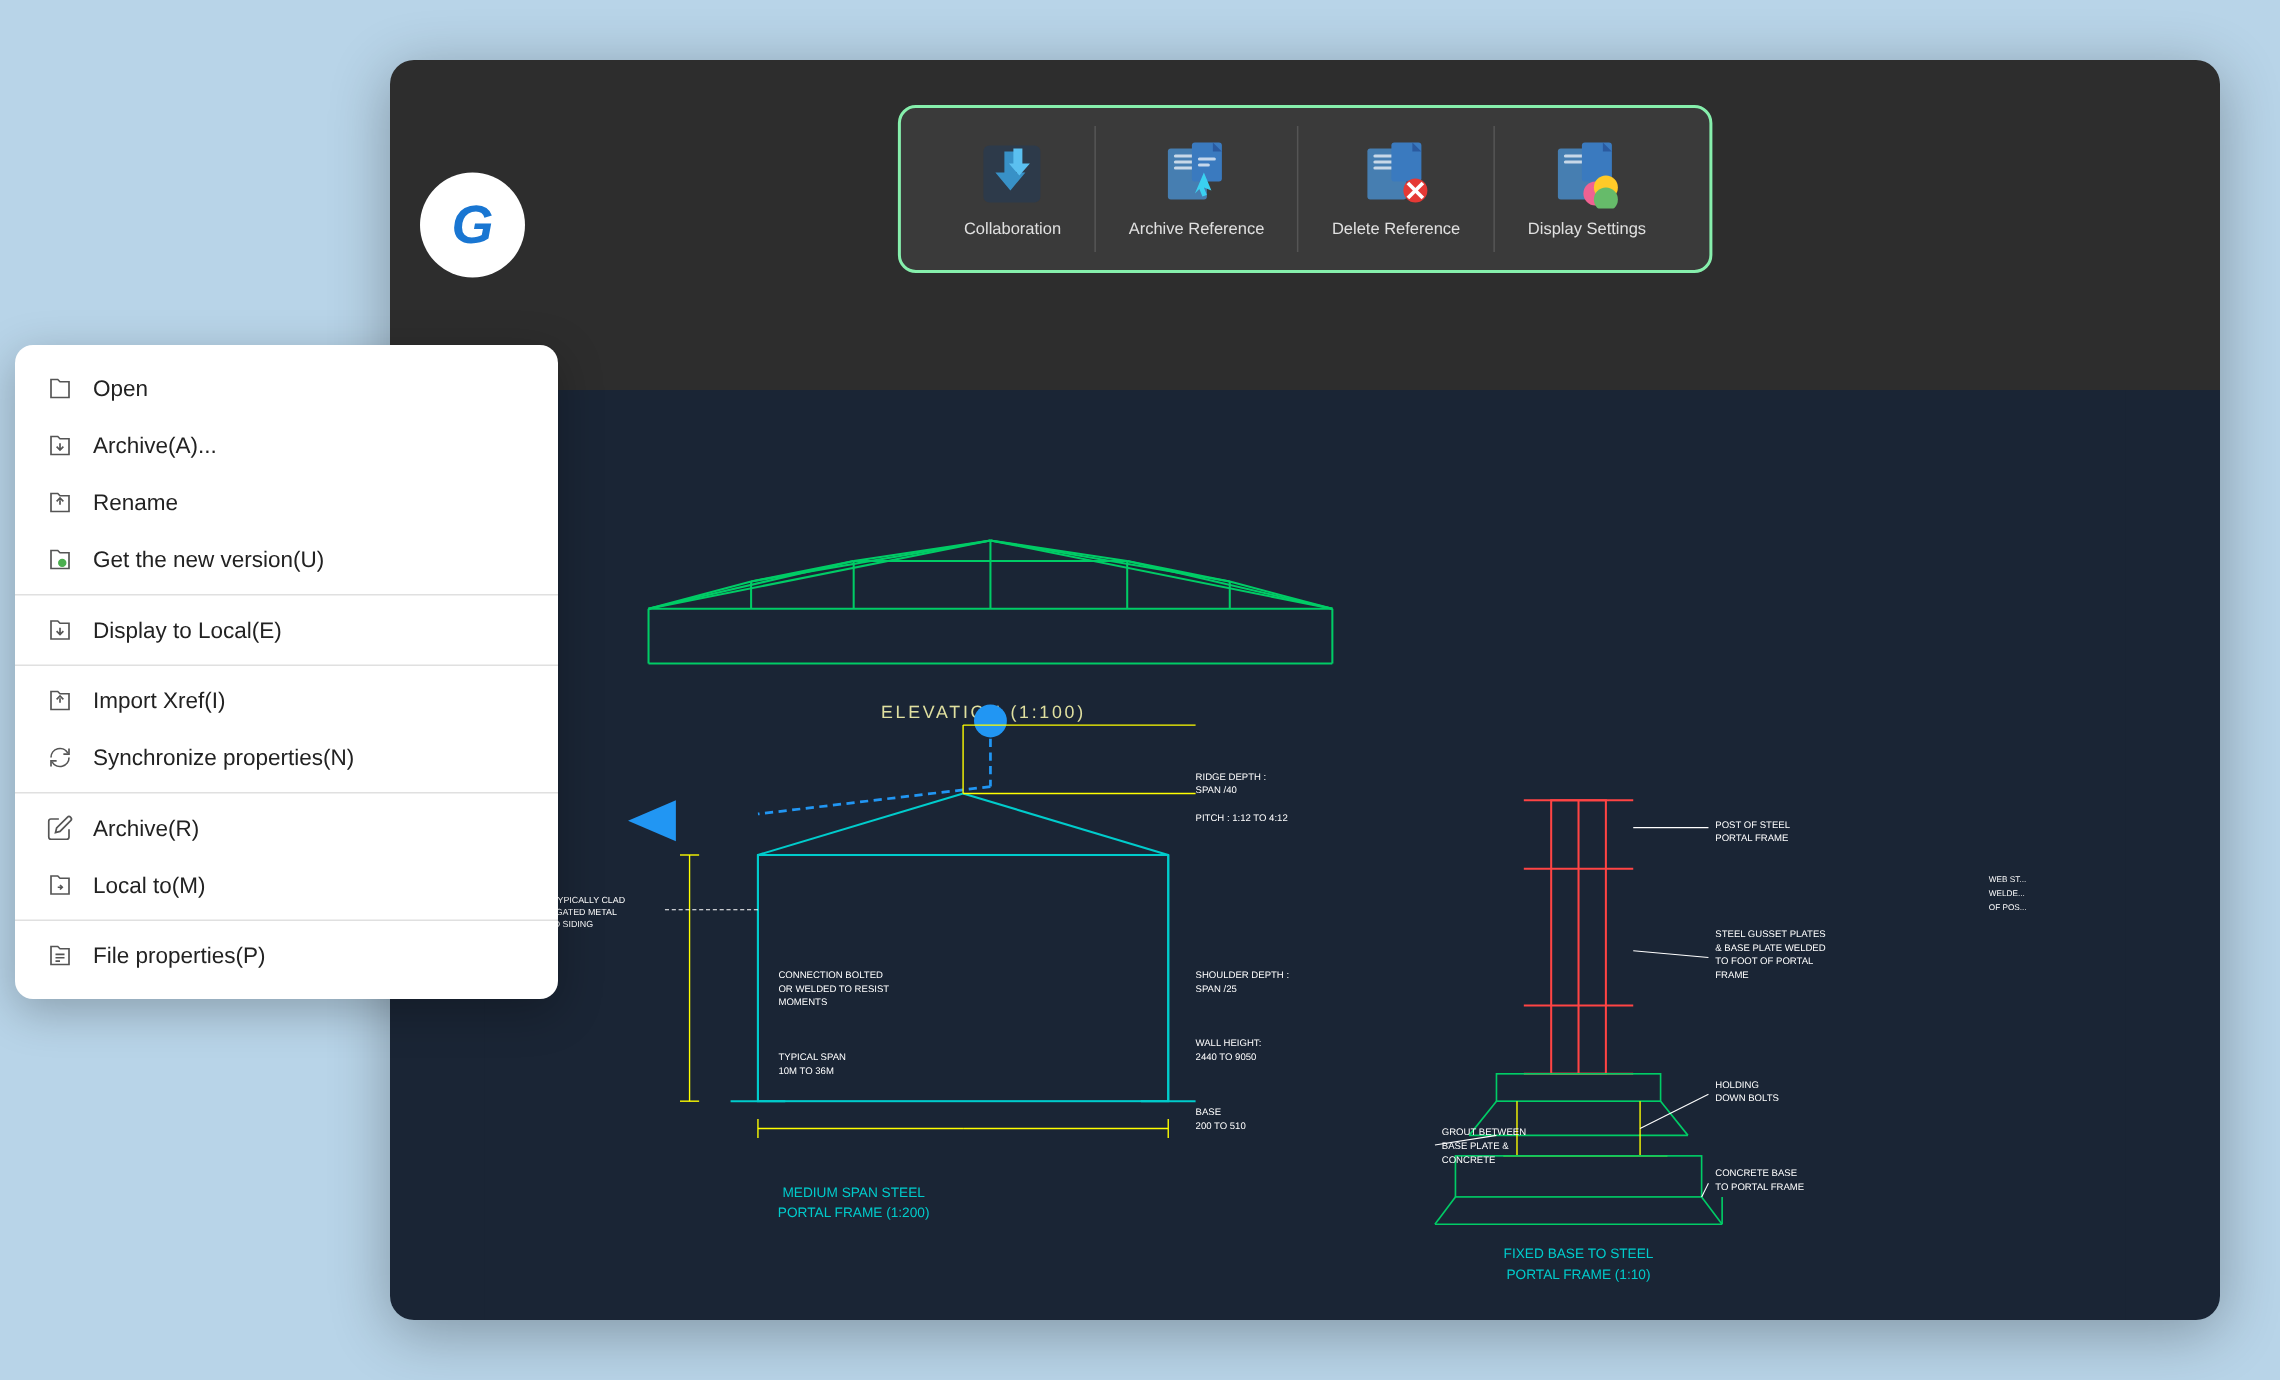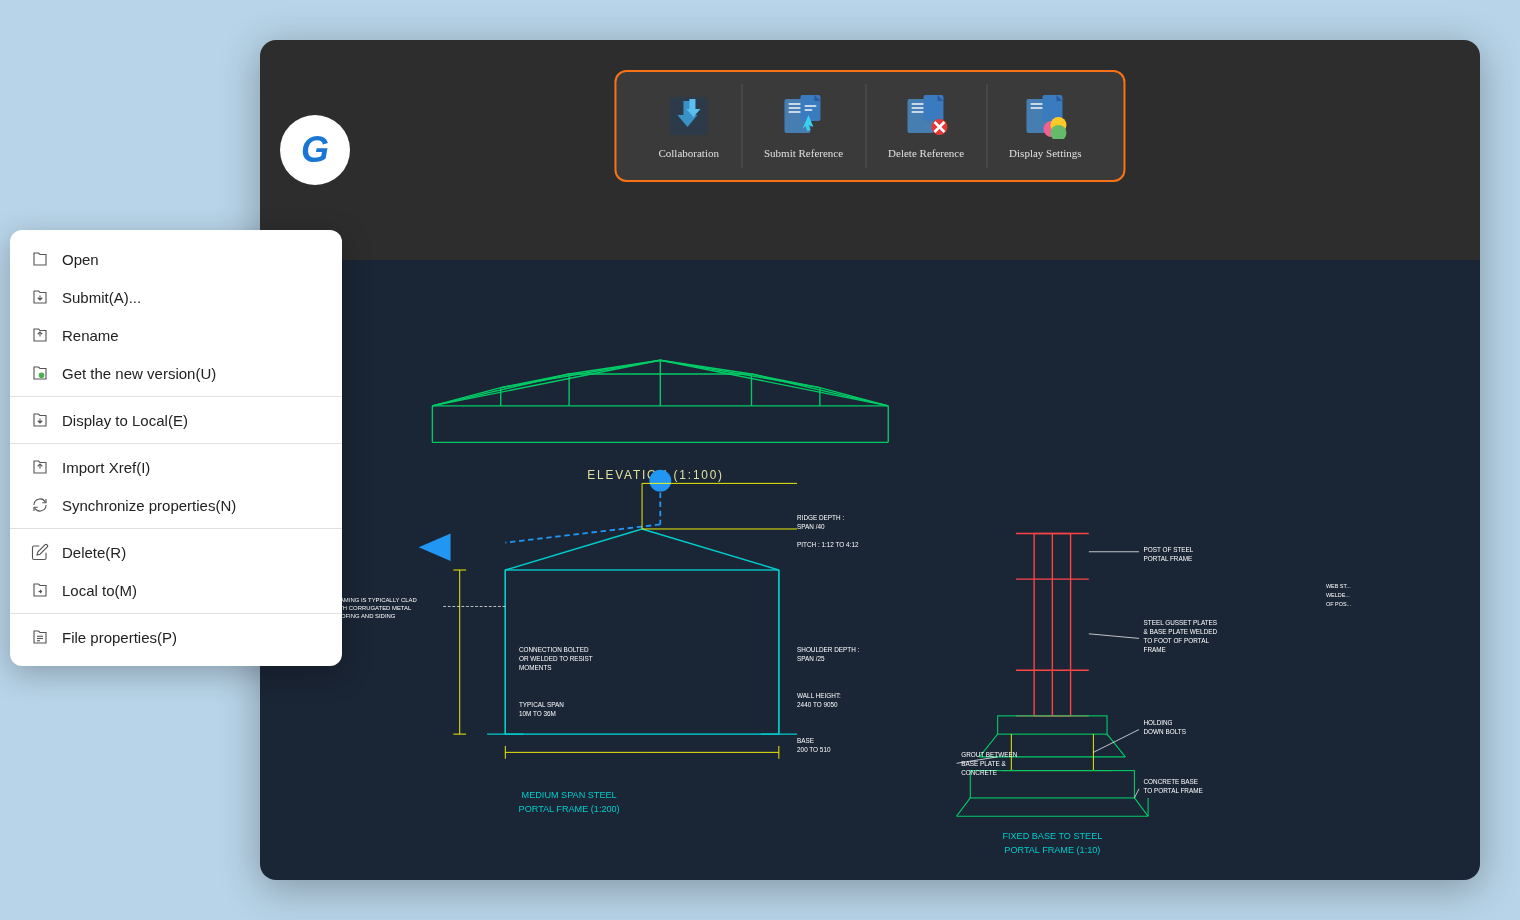--- a/index.html
+++ b/index.html
@@ -57,26 +57,25 @@
       font-style: italic;
     }
 
     
     .ribbon-group {
       position: absolute;
       top: 30px;
       left: 50%;
       transform: translateX(-50%);
       background: #3a3a3a;
-      border: 2px solid #f97316;
+      border: 2px solid #86efac;
       border-radius: 12px;
       padding: 12px 20px;
       display: flex;
       gap: 0;
-      font-family: Liberation Serif, serif;
     }
 
     .ribbon-btn {
       display: flex;
       flex-direction: column;
       align-items: center;
       justify-content: center;
       padding: 8px 22px;
       cursor: pointer;
       min-width: 80px;
@@ -118,21 +117,21 @@
     }
 
     
     .context-menu {
       position: absolute;
       top: 230px;
       left: 10px;
       background: white;
       border-radius: 12px;
       padding: 10px 0;
-      width: 332px;
+      width: 362px;
       box-shadow: 0 8px 30px rgba(0,0,0,0.25);
       z-index: 100;
     }
 
     .menu-item {
       display: flex;
       align-items: center;
       padding: 9px 20px;
       cursor: pointer;
       font-size: 15px;
@@ -206,21 +205,21 @@
             <rect x="8" y="18" width="16" height="2" rx="1" fill="white" opacity="0.7"></rect>
 
             <rect x="20" y="2" width="20" height="26" rx="2" fill="#3a7abf"></rect>
             <polygon points="34,2 40,8 40,8 34,8" fill="#2a5a9f"></polygon>
             <rect x="24" y="12" width="12" height="2" rx="1" fill="white" opacity="0.7"></rect>
             <rect x="24" y="16" width="8" height="2" rx="1" fill="white" opacity="0.7"></rect>
 
             <polygon points="28,22 22,36 25,33 27,38 30,37 28,32 33,34" fill="#3ad0f0"></polygon>
           </svg>
         </div>
-        <span class="ribbon-label">Submit
+        <span class="ribbon-label">Archive
 Reference</span>
       </div>
 
       <div class="ribbon-btn">
         <div class="ribbon-icon">
           <svg width="46" height="46" viewBox="0 0 46 46">
             <rect x="4" y="6" width="26" height="34" rx="2" fill="#4a90d0" opacity="0.8"></rect>
             <rect x="8" y="10" width="18" height="2" rx="1" fill="white" opacity="0.7"></rect>
             <rect x="8" y="14" width="14" height="2" rx="1" fill="white" opacity="0.7"></rect>
             <rect x="8" y="18" width="16" height="2" rx="1" fill="white" opacity="0.7"></rect>
@@ -432,21 +431,21 @@
     <span>Open</span>
   </div>
 
 
   <div class="menu-item">
     <span class="menu-icon">
       <svg viewBox="0 0 24 24" fill="none" stroke="#555" stroke-width="1.5">
         <path d="M4 4h6l2 2h8v14H4zM12 10v6M9 13l3 3 3-3"></path>
       </svg>
     </span>
-    <span>Submit(A)...</span>
+    <span>Archive(A)...</span>
   </div>
 
   <div class="menu-item">
     <span class="menu-icon">
       <svg viewBox="0 0 24 24" fill="none" stroke="#555" stroke-width="1.5">
         <path d="M4 4h6l2 2h8v14H4zM12 14v-4M9 11l3-3 3 3"></path>
       </svg>
     </span>
     <span>Rename</span>
   </div>
@@ -497,21 +496,21 @@
   <div class="menu-separator"></div>
 
 
   <div class="menu-item">
     <span class="menu-icon">
       <svg viewBox="0 0 24 24" fill="none" stroke="#555" stroke-width="1.5">
         <path d="M11 4H4a2 2 0 0 0-2 2v14a2 2 0 0 0 2 2h14a2 2 0 0 0 2-2v-7"></path>
         <path d="M18.5 2.5a2.121 2.121 0 0 1 3 3L12 15l-4 1 1-4z"></path>
       </svg>
     </span>
-    <span>Delete(R)</span>
+    <span>Archive(R)</span>
   </div>
 
   <div class="menu-item">
     <span class="menu-icon">
       <svg viewBox="0 0 24 24" fill="none" stroke="#555" stroke-width="1.5">
         <path d="M4 4h6l2 2h8v14H4z"></path>
         <line x1="10" y1="14" x2="14" y2="14"></line>
         <polyline points="12,12 14,14 12,16"></polyline>
       </svg>
     </span>

